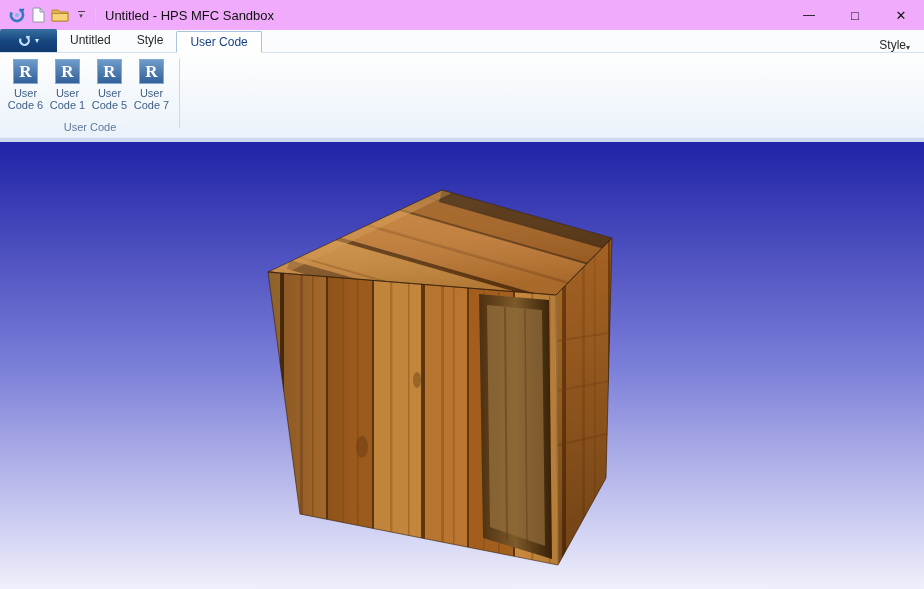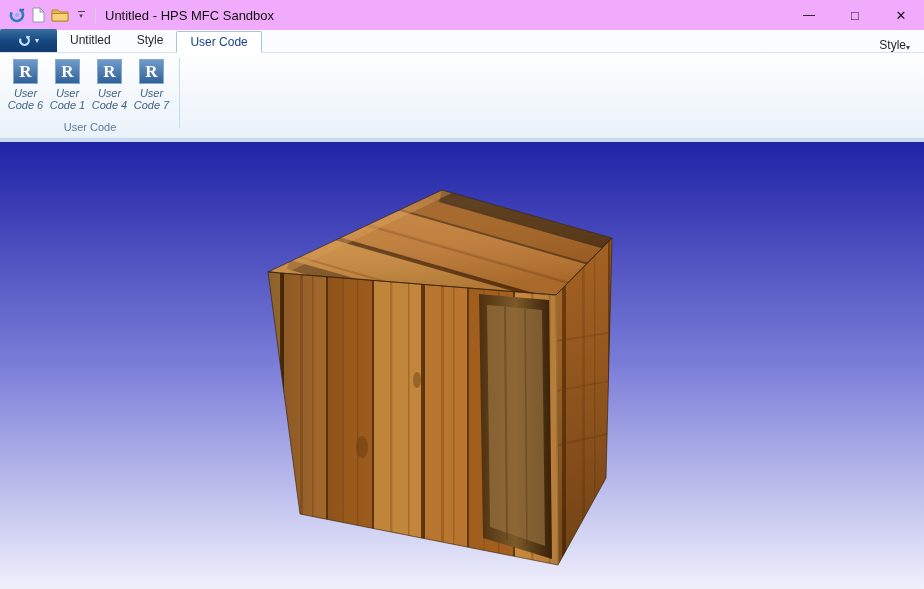--- a/index.html
+++ b/index.html
@@ -30,21 +30,21 @@
   .style-btn .chev { font-size:8px; color:#444; line-height:8px; }
 
   
   .ribbon-body { height:84px; background:linear-gradient(#fefefe,#eaf2fa); display:flex; flex:0 0 auto; }
   .group { width:180px; display:flex; flex-direction:column; position:relative; padding-bottom:1px; }
   .group-buttons { display:flex; gap:1px; padding:3px 4px 0 5px; flex:1; }
   .ucode-btn { width:41px; display:flex; flex-direction:column; align-items:center; padding-top:3px; border-radius:3px; }
   .r-icon { width:25px; height:25px; background:linear-gradient(#6f9bc9,#326199); border:1px solid #86abd2; color:#fff;
             font-family:"Liberation Serif", serif; font-weight:bold; font-size:17px;
             display:flex; align-items:center; justify-content:center; margin-bottom:3px; }
-  .btn-label { font-size:11px; line-height:12px; color:#3e5f85; text-align:right;font-style:italic; }
+  .btn-label { font-size:11px; line-height:12px; color:#3e5f85; text-align:right; }
   .group-label { height:16px; line-height:15px; text-align:center; font-size:11px; color:#5f7a9d; }
   .group-sep { position:absolute; right:0; top:5px; bottom:9px; width:1px; background:#c9d8ea; }
   .ribbon-strip { height:5px; background:#ccdaf0; border-top:1px solid #e4edf9; flex:0 0 auto; }
 
   
   .viewport { height:447px; flex:1; line-height:0; }
 </style>
 </head>
 <body>
 
@@ -108,21 +108,21 @@
           <span class="btn-label">Code 6</span>
         </div>
         <div class="ucode-btn">
           <span class="r-icon">R</span>
           <span class="btn-label">User</span>
           <span class="btn-label">Code 1</span>
         </div>
         <div class="ucode-btn">
           <span class="r-icon">R</span>
           <span class="btn-label">User</span>
-          <span class="btn-label">Code 4</span>
+          <span class="btn-label">Code 5</span>
         </div>
         <div class="ucode-btn">
           <span class="r-icon">R</span>
           <span class="btn-label">User</span>
           <span class="btn-label">Code 7</span>
         </div>
       </div>
       <div class="group-label">User Code</div>
       <div class="group-sep"></div>
     </div>

